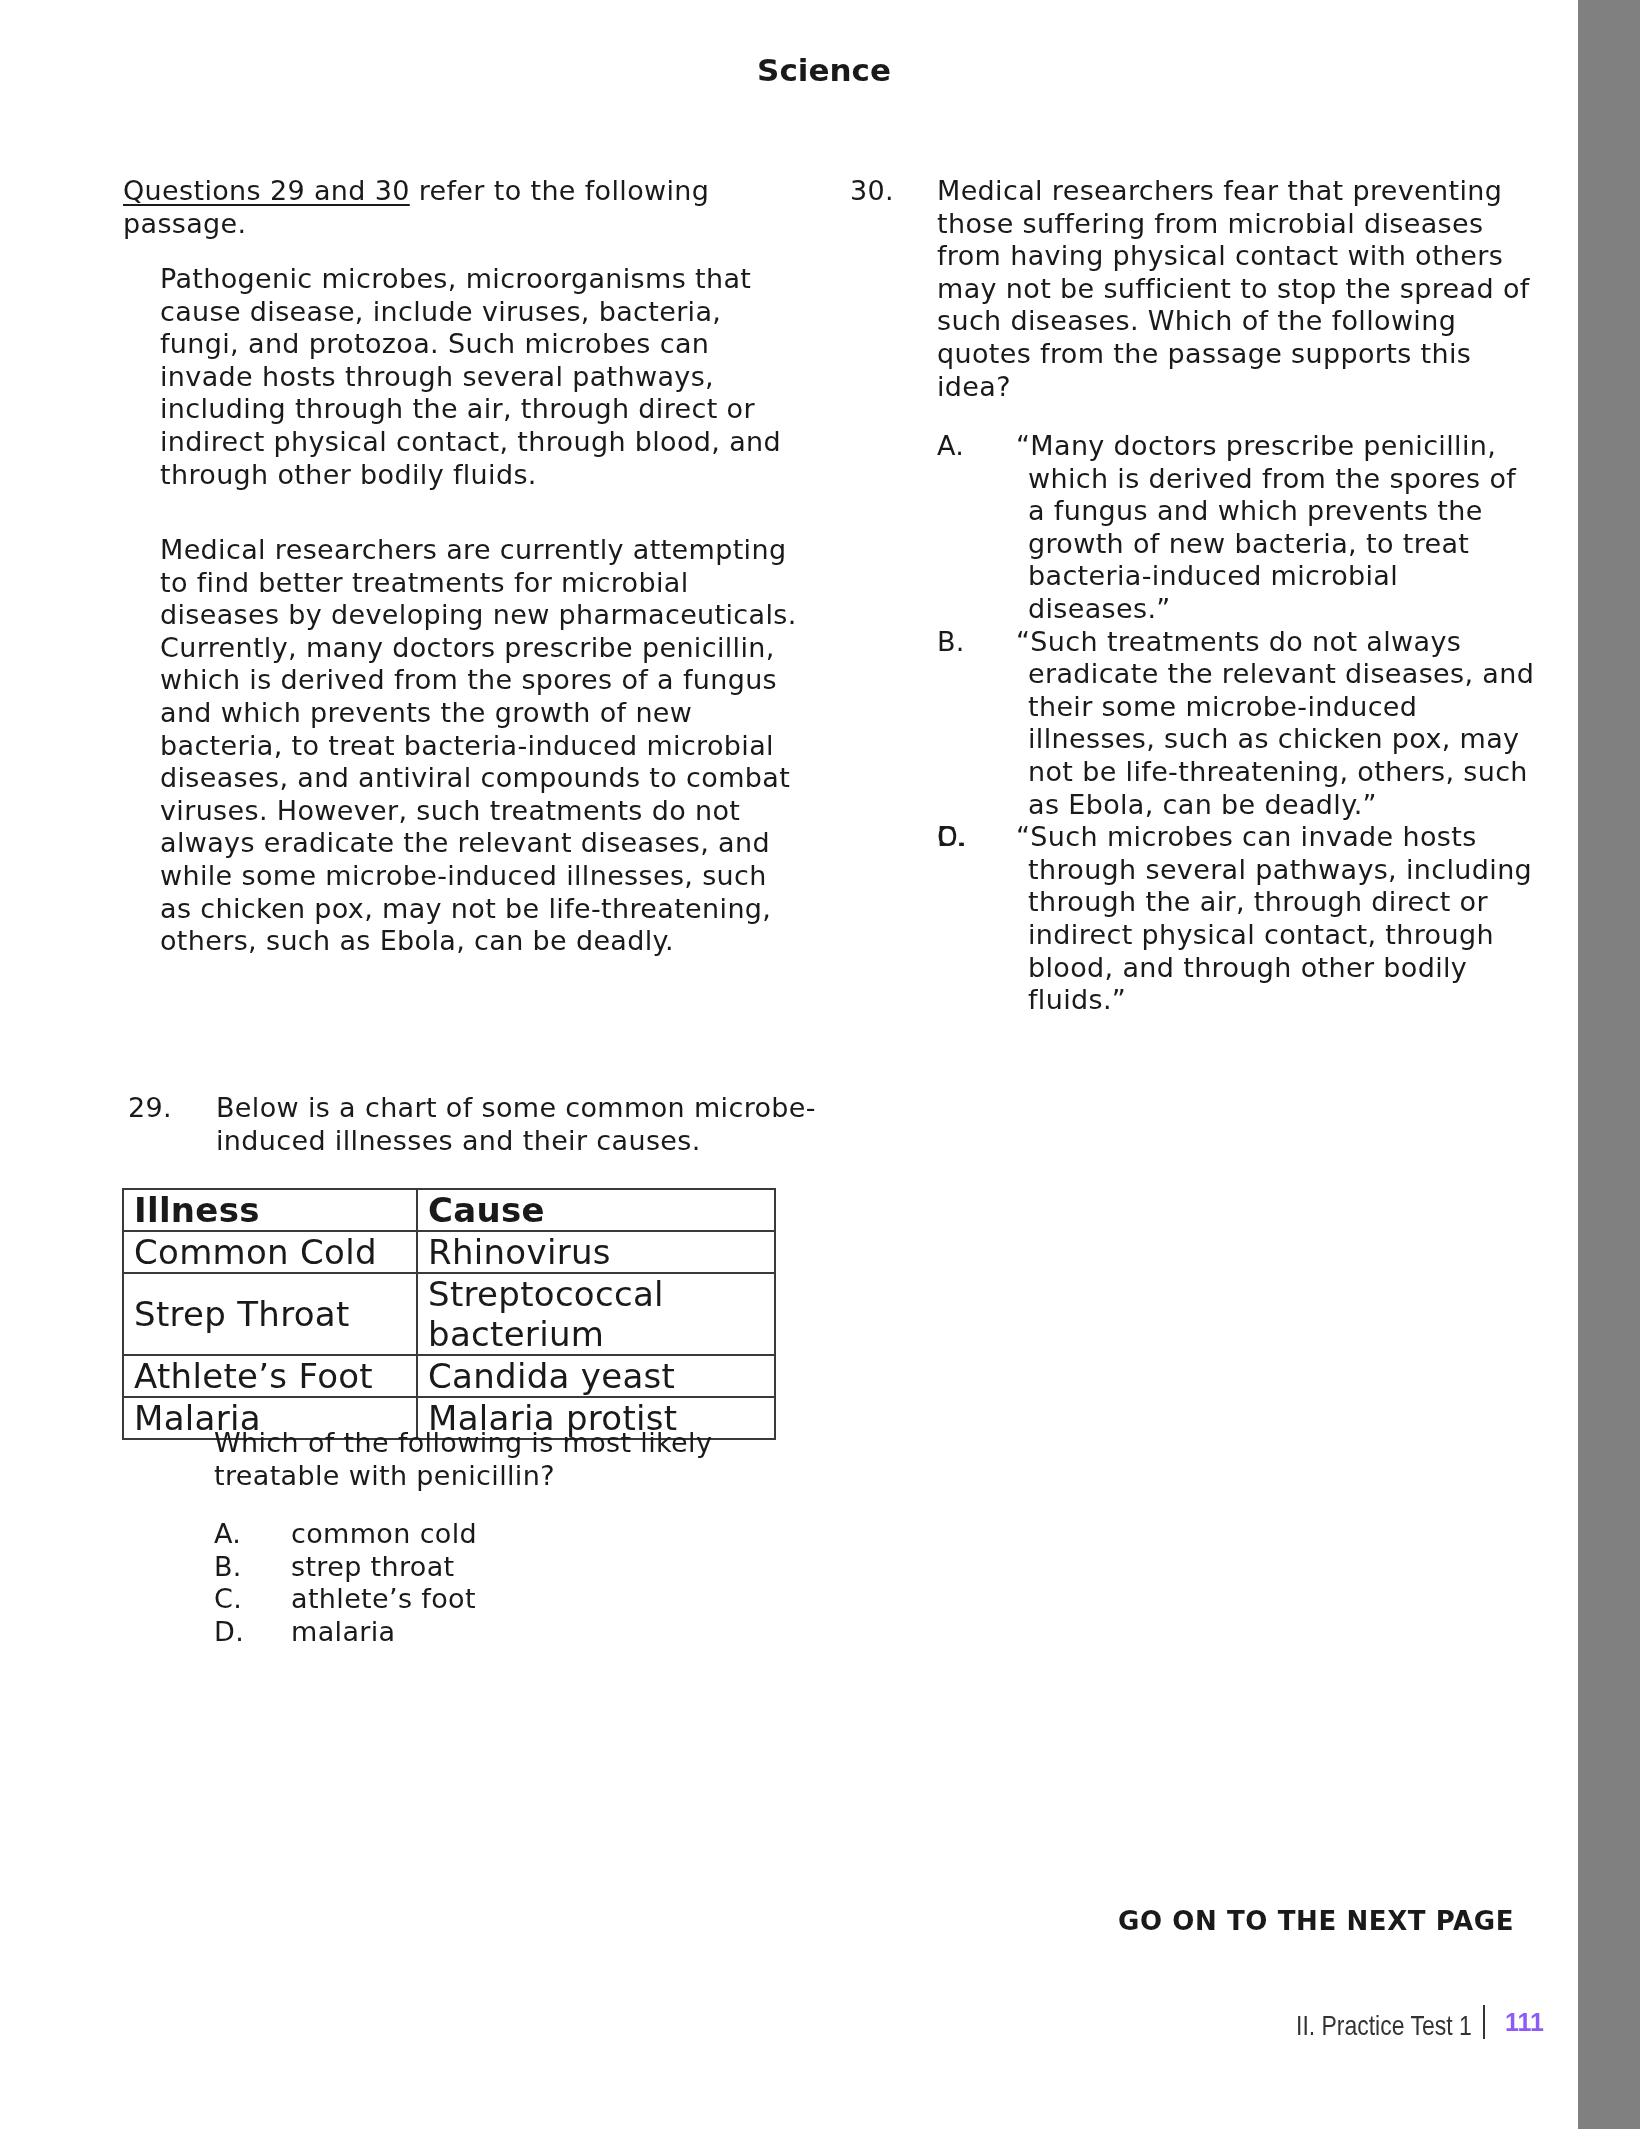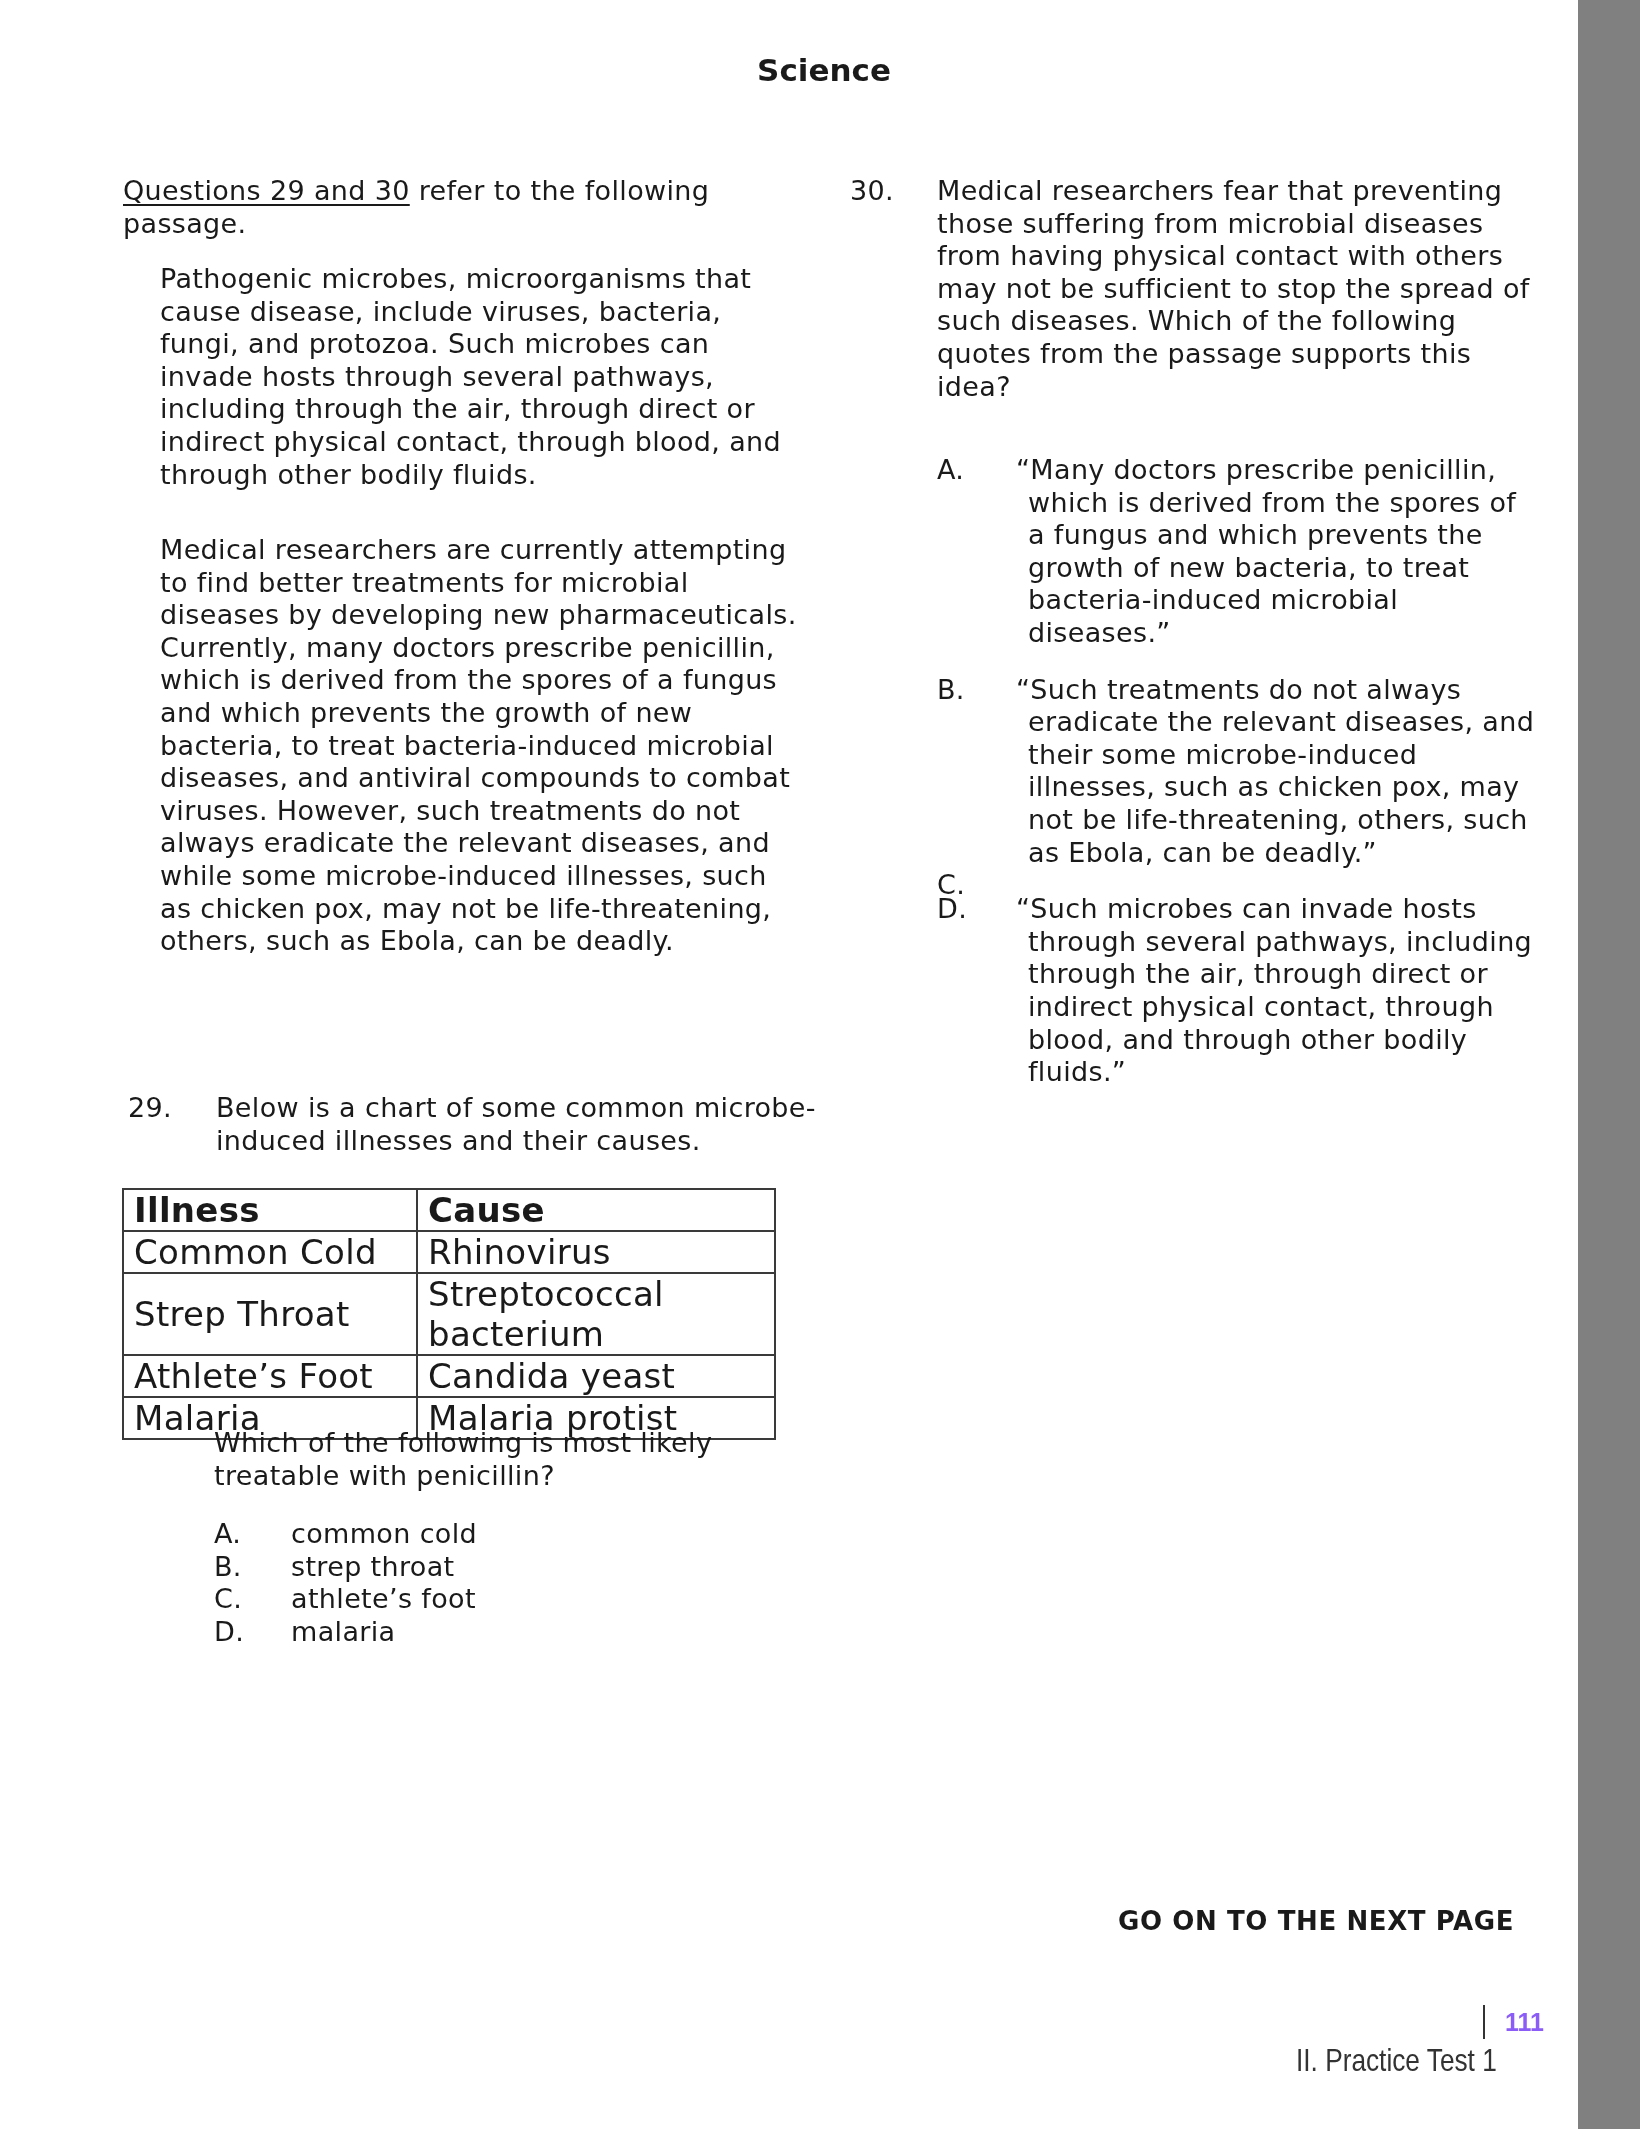--- a/index.html
+++ b/index.html
@@ -26,23 +26,23 @@
   .q29stem { position:absolute; left:214px; top:1427px; width:560px; }
   .opts29 { position:absolute; left:214px; top:1518px; }
   .opt { position:relative; height:32.6px; }
   .opt .l { position:absolute; left:0; }
   .opt .t { position:absolute; left:77px; white-space:nowrap; }
   .q30 { position:absolute; left:850px; top:175px; }
   .q30 .qtext30 { position:absolute; left:87px; top:0; width:600px; }
   .opts30 { position:absolute; left:937px; top:430px; width:600px; }
   .opt30 { position:relative; }
   .opt30 .l { position:absolute; left:0; top:0; }
-  .opt30 .t { margin-left:79px; text-indent:-12px; padding-left:12px;margin-top:24px; }
+  .opt30 .t { margin-left:79px; text-indent:-12px; padding-left:12px; }
   .next { position:absolute; left:1118px; top:1906px; font-weight:bold; font-size:26px; letter-spacing:0.6px; }
-  .footer { position:absolute; top:2010px; left:1296px; font-family:"Liberation Sans Narrow","Liberation Sans", sans-serif; font-size:32px; color:#333;margin-top:32px; }
+  .footer { position:absolute; top:2010px; left:1296px; font-family:"Liberation Sans Narrow","Liberation Sans", sans-serif; font-size:28px; color:#333; }
   .footer .sec { display:inline-block; transform:scaleX(0.82); transform-origin:left; }
   .footer-divider { position:absolute; left:1483px; top:2005px; width:2px; height:34px; background:#333; }
   .pagenum { position:absolute; left:1505px; top:2008px; font-weight:bold; font-size:25px; color:#8b5cf6; font-family:"Liberation Sans", sans-serif; }
 </style>
 </head>
 <body>
 
 <div class="side-bar"></div>
 
 <div class="title">Science</div>

